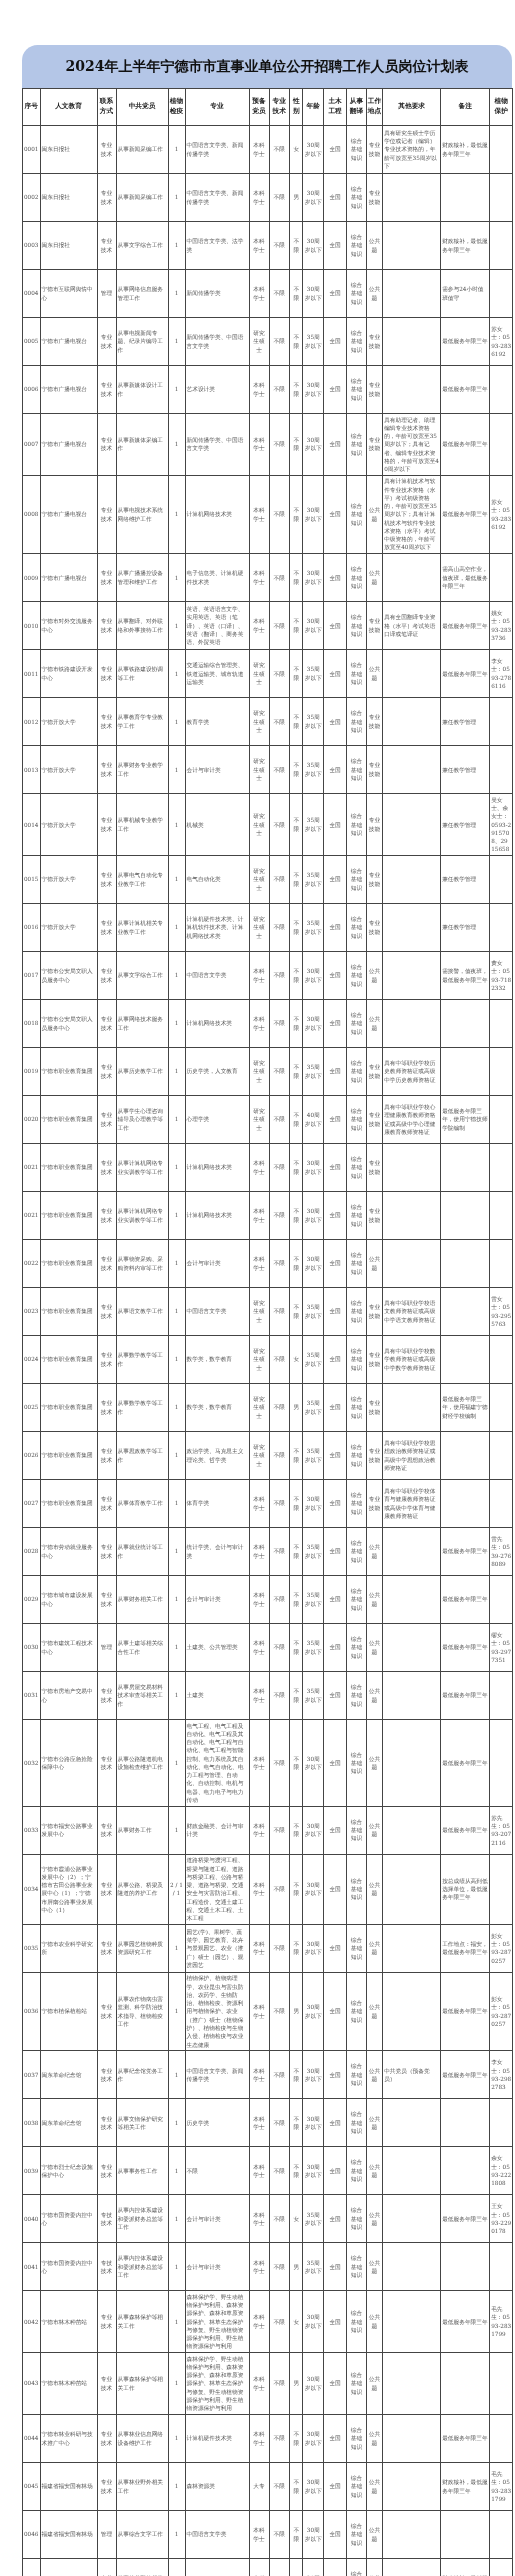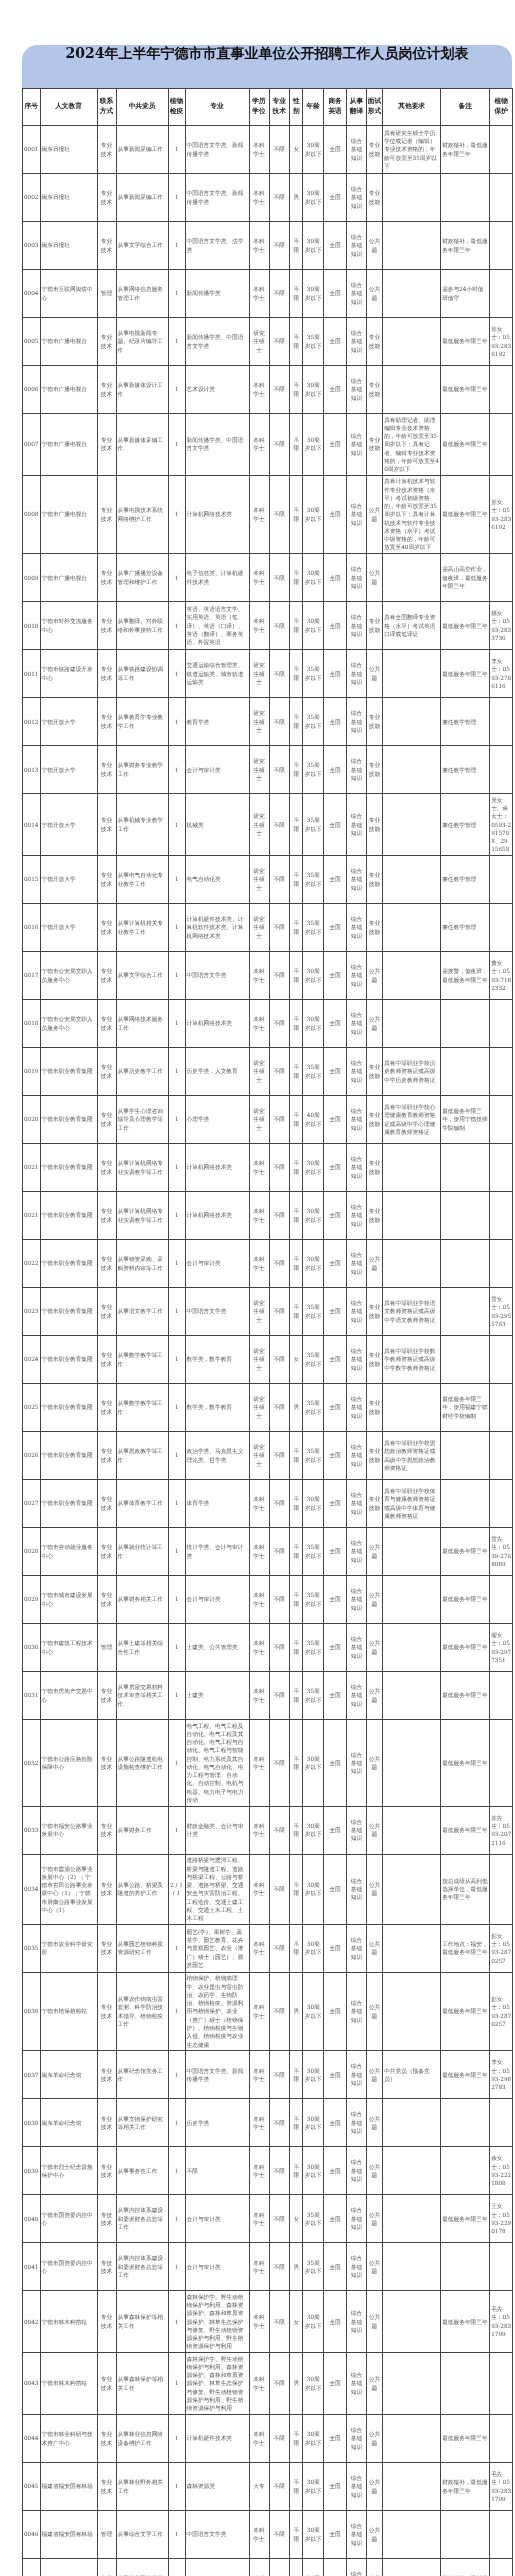--- a/index.html
+++ b/index.html
@@ -1,18 +1,18 @@
 <!DOCTYPE html>
 <html style="font-size:8.2px"><head>
 <meta charset="utf-8">
 <style>
   html,body{margin:0;padding:0;background:#fff;}
   body{width:515px;font-family:"DejaVu Serif","Liberation Serif",serif;color:#333;}
   .wrap{position:relative;width:515px;padding-top:45px;padding-bottom:15.5px;}
-  .title-bar{margin-left:22px;width:490px;height:43px;background:#b4c6e7;border-radius:15.5px 15.5px 0 0;display:flex;justify-content:center;}
+  .title-bar{margin-left:22px;width:490px;height:43px;background:#b4c6e7;border-radius:15.5px 15.5px 0 0;display:flex;align-items:center;justify-content:center;}
   .title-bar h1{margin:0;font-size:14px;font-weight:bold;color:#111;letter-spacing:0px;font-family:"DejaVu Serif",serif;}
   table{margin-left:22px;width:490px;border-collapse:collapse;table-layout:fixed;font-size:5.7px;}
   th,td{border:0.5px solid #444;padding:1.5px 1px;vertical-align:middle;line-height:1.45;word-break:break-all;}
   th{font-size:6.7px;font-weight:bold;color:#222;height:33px;text-align:center;border-bottom:1.5px double #444;}
   td{color:#555;}
   td.c{text-align:center;}
   tr.row td{height:44px;}
 </style>
 </head>
 <body>
@@ -41,27 +41,27 @@
         <col style="width:23px">
     </colgroup>
     <thead>
       <tr>
         <th>序号</th>
         <th>人文教育</th>
         <th>联系方式</th>
         <th>中共党员</th>
         <th>植物检疫</th>
         <th>专业</th>
-        <th>学历学位</th>
+        <th>预备党员</th>
         <th>专业技术</th>
         <th>性别</th>
         <th>年龄</th>
-        <th>商务英语</th>
+        <th>土木工程</th>
         <th>从事翻译</th>
-        <th>面试形式</th>
+        <th>工作地点</th>
         <th>其他要求</th>
         <th>备注</th>
         <th>植物保护</th>
       </tr>
     </thead>
     <tbody id="tbody">
         <tr class="row">
           <td class="c">0001</td>
           <td>闽东日报社</td>
           <td class="c">专业技术</td>

